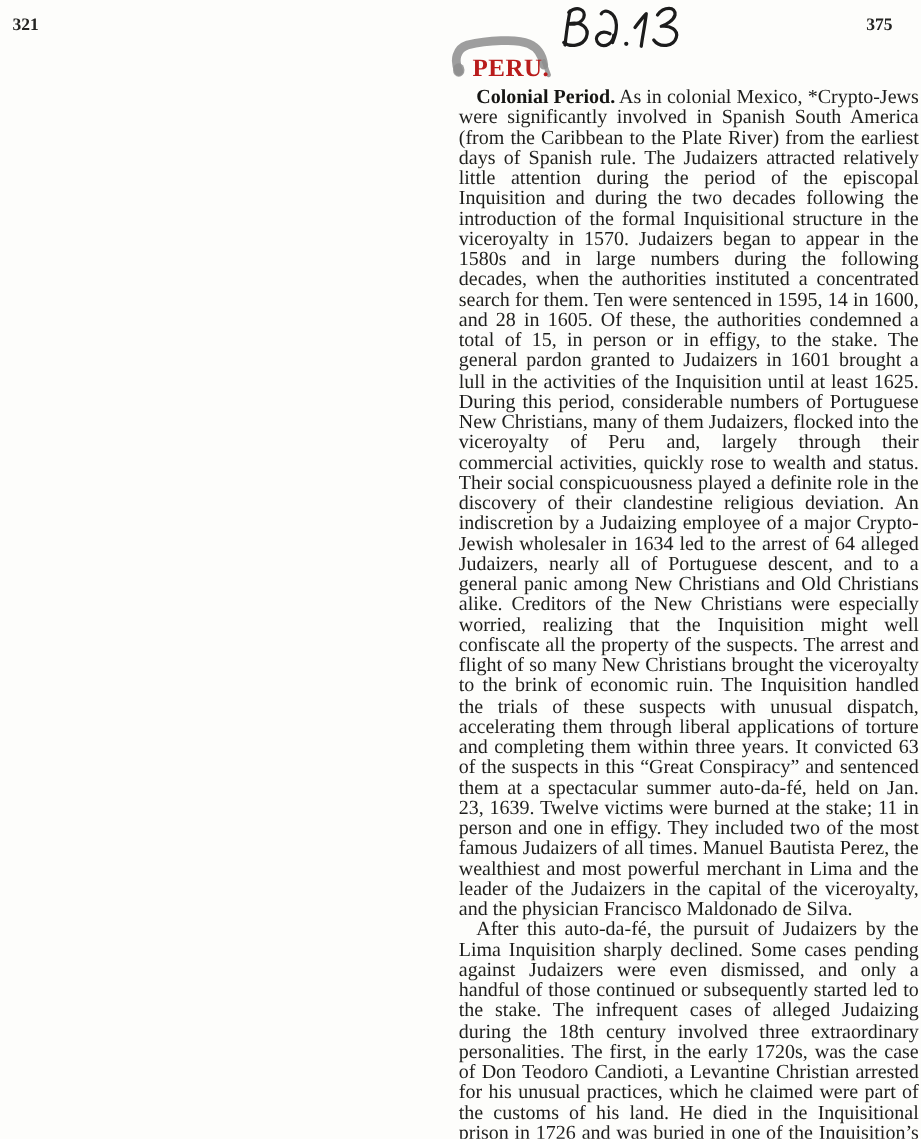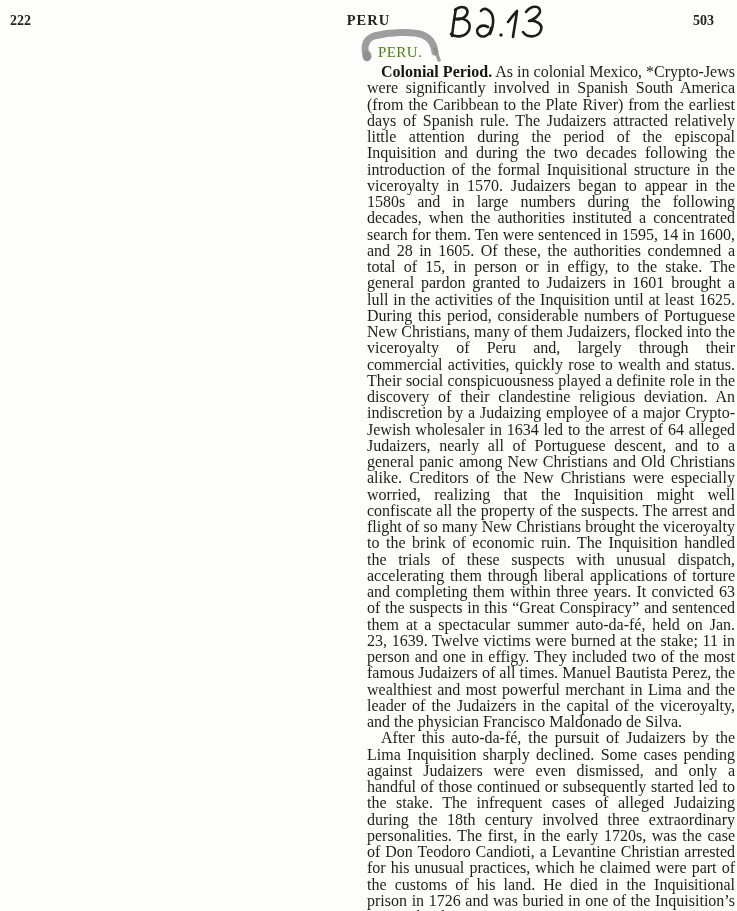--- a/index.html
+++ b/index.html
@@ -46,47 +46,46 @@
     width: 92px; height: 40px;
   }
   
   .column {
     position: absolute;
     left: 367px; top: 44px;
     width: 368px;
   }
   .entry-heading {
     margin: 0 0 3px 11px;
-    font-size: 15px;
-    font-weight: 400;
+    font-size: 20px;
+    font-weight: 700;
     letter-spacing: 0.4px;
-    color: #4d7c0f;
+    color: #b91c1c;
   }
   .column p {
     margin: 0;
     font-size: 16px;
     line-height: 16.25px;
     text-align: justify;
     text-indent: 14px;
     color: #1e1e1c;
   }
   .lead {
     font-weight: 700;
     padding-right: 3px;
     color: #151513;
   }
 </style>
 </head>
 <body>
 
 <div class="page">
 
-  <span class="pageno pageno-left">222</span>
-  <span class="running-title">PERU</span>
-  <span class="pageno pageno-right">503</span>
+  <span class="pageno pageno-left">321</span>
+  <span class="pageno pageno-right">375</span>
 
   <svg class="hand-note" viewBox="0 0 135 42" role="img" aria-label="Bd.13">
     <g fill="none" stroke="#1c1c1c" stroke-width="2.6" stroke-linecap="round" stroke-linejoin="round">
 
       <path d="M14,8 C12,17 11,27 10,35"></path>
       <path d="M13,9 C20,3 27,7 25,13 C23,18 16,19 13,18"></path>
       <path d="M13,18 C23,16 30,21 27,29 C24,36 14,37 9,33"></path>
 
       <path d="M46,26 C38,22 32,29 37,34 C42,38 49,33 49,27"></path>
       <path d="M48,33 C52,24 53,13 46,9 C43,7 40,8 39,10"></path>

